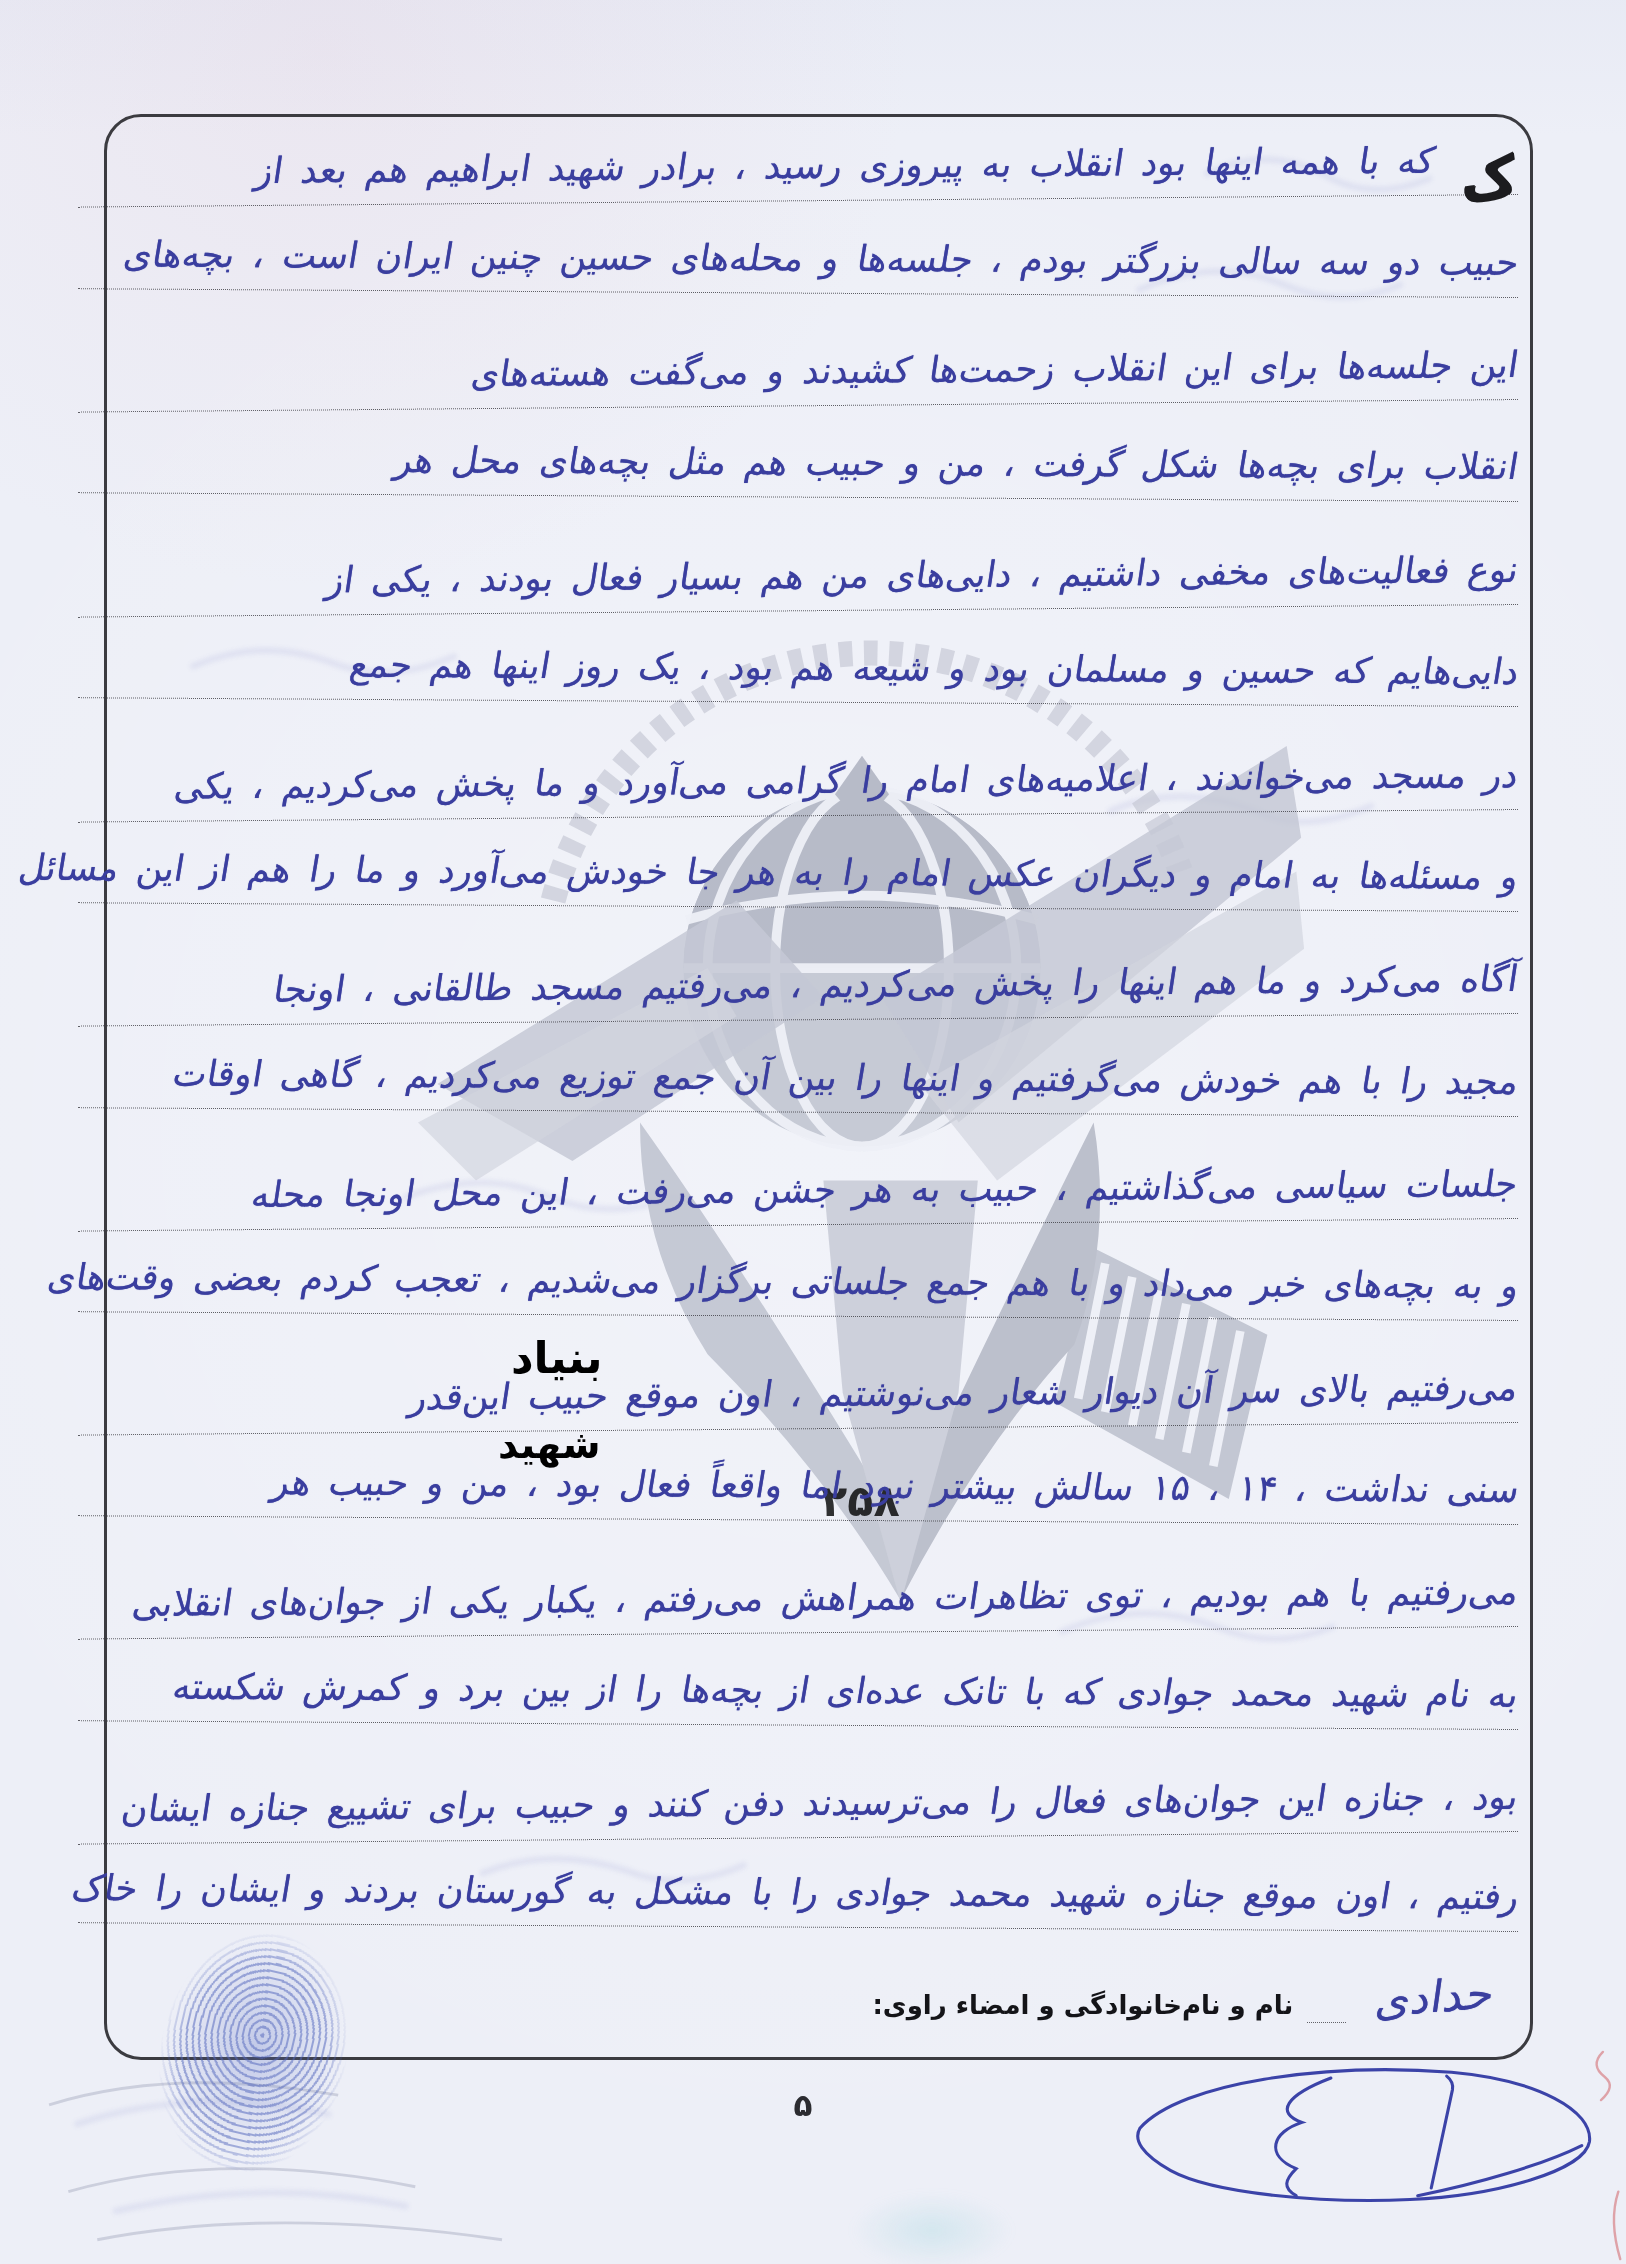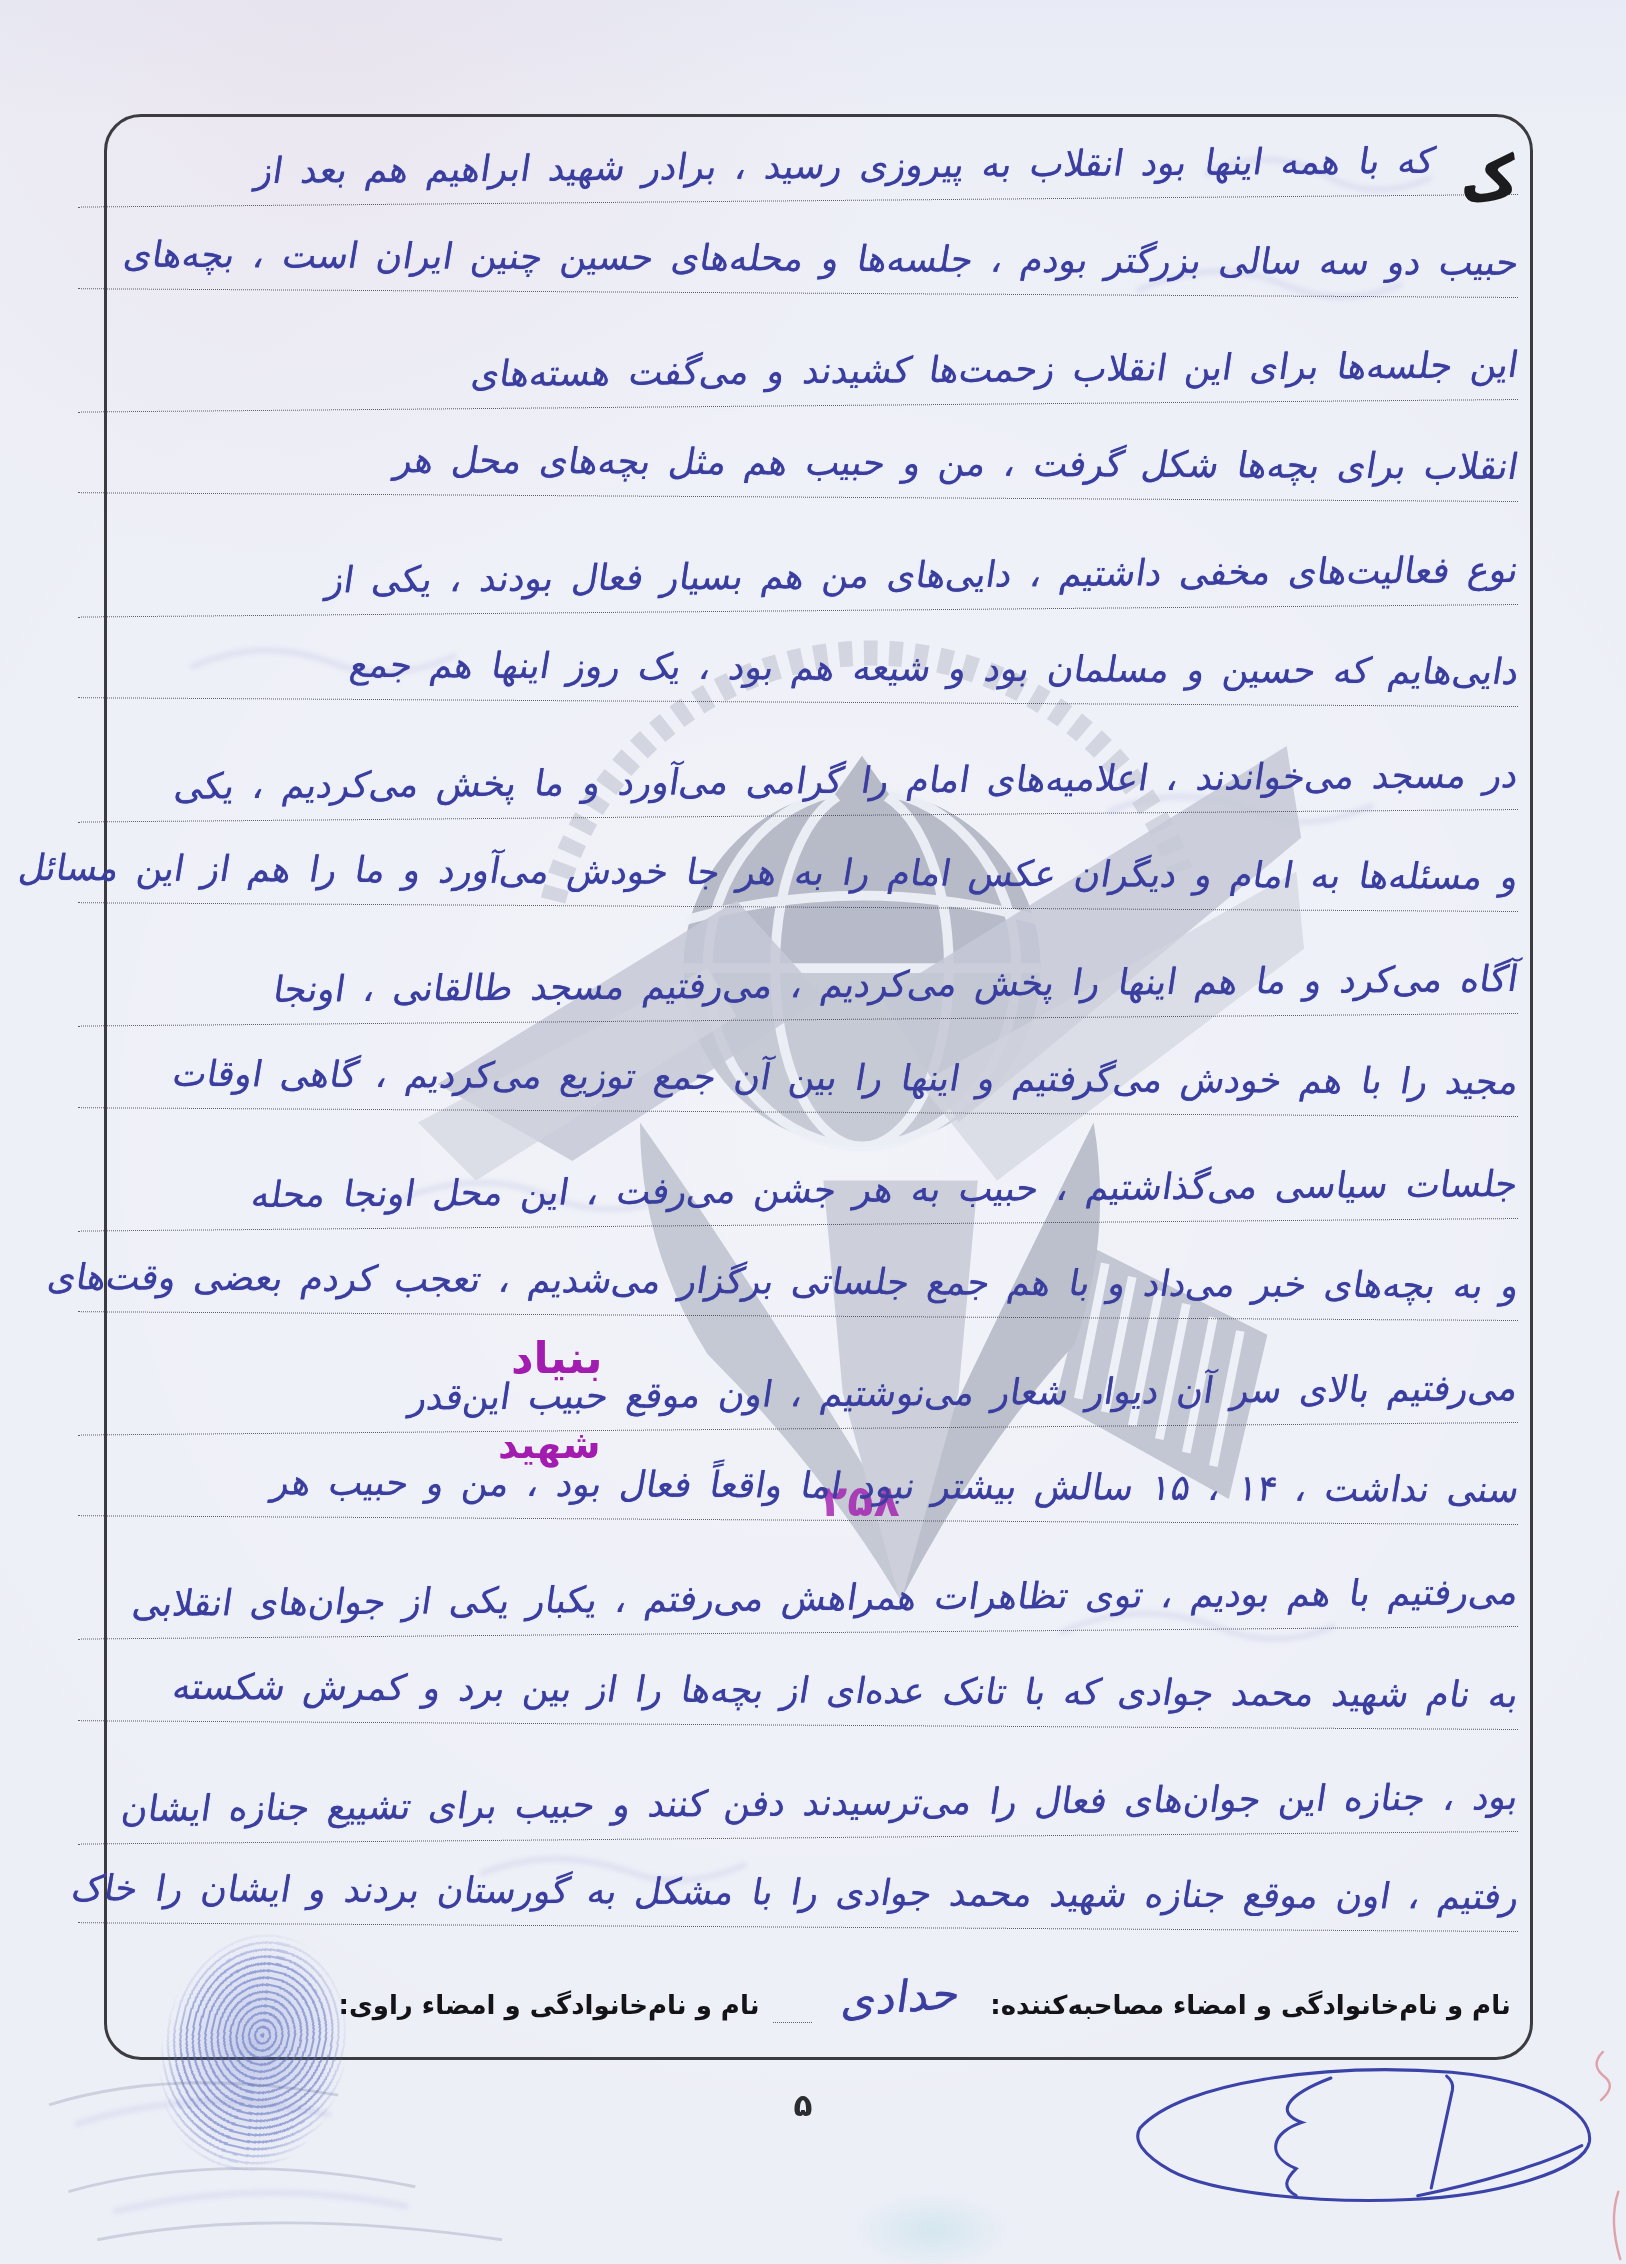--- a/index.html
+++ b/index.html
@@ -15,21 +15,21 @@
       radial-gradient(ellipse 80% 60% at 50% 50%, rgba(255,255,255,.25), transparent 80%),
       linear-gradient(180deg, rgba(222,226,240,.35), rgba(236,238,247,0) 6%);
   }
   .bleed-layer{position:absolute;inset:0;filter:blur(1.9px);opacity:.8;}
   
   .frame{
     position:absolute;left:104px;top:114px;width:1429px;height:1946px;
     border:3.9px solid #3b3b40;border-radius:37px;box-sizing:border-box;
   }
   .wm{position:absolute;left:311px;top:465px;width:888px;height:1081px;opacity:.92;}
-  .wm-word{position:absolute;color:#a21caf;font-weight:bold;letter-spacing:1.9px;}
+  .wm-word{position:absolute;color:#000000;font-weight:bold;letter-spacing:1.9px;}
   #lines-layer{position:absolute;inset:0;}
   .ms-line{
     position:absolute;left:-29px;right:11.6px;height:62px;
     border-bottom:1.9px dotted rgba(62,62,68,.82);
     direction:rtl;text-align:right;white-space:nowrap;overflow:visible;
     transform-origin:right bottom;
   }
   .ink{
     display:inline-block;font-size:36px;line-height:56px;color:#3a3e9f;
     transform:skewX(-9deg);word-spacing:6.8px;letter-spacing:0.5px;
@@ -148,21 +148,20 @@
       <div class="ms-line" style="top: 1243px; transform: rotate(-0.5deg);"><span class="ink">می‌رفتیم بالای سر آن دیوار شعار می‌نوشتیم ، اون موقع حبیب این‌قدر</span></div>
       <div class="ms-line" style="top: 1345px; transform: rotate(0.35deg);"><span class="ink">سنی نداشت ، ۱۴ ، ۱۵ سالش بیشتر نبود اما واقعاً فعال بود ، من و حبیب هر</span></div>
       <div class="ms-line" style="top: 1447px; transform: rotate(-0.5deg);"><span class="ink">می‌رفتیم با هم بودیم ، توی تظاهرات همراهش می‌رفتم ، یکبار یکی از جوان‌های انقلابی</span></div>
       <div class="ms-line" style="top: 1550px; transform: rotate(0.35deg);"><span class="ink">به نام شهید محمد جوادی که با تانک عده‌ای از بچه‌ها را از بین برد و کمرش شکسته</span></div>
       <div class="ms-line" style="top: 1652px; transform: rotate(-0.5deg);"><span class="ink">بود ، جنازه این جوان‌های فعال را می‌ترسیدند دفن کنند و حبیب برای تشییع جنازه ایشان</span></div>
       <div class="ms-line" style="top: 1752px; transform: rotate(0.35deg);"><span class="ink">رفتیم ، اون موقع جنازه شهید محمد جوادی را با مشکل به گورستان بردند و ایشان را خاک</span></div>
     </div>
   <span class="lead-mark">ک</span>
 
   <div class="footer-row">
-    <span class="print-label">نام و نام‌خانوادگی و امضاء مصاحبه‌کننده:</span>
     <span class="hand-name">حدادی</span>
     <span class="dot-fill"></span>
     <span class="print-label">نام و نام‌خانوادگی و امضاء راوی:</span>
   </div>
 </div>
 
 <div class="fingerprint"></div>
 
 <div class="page-num">۵</div>
 

